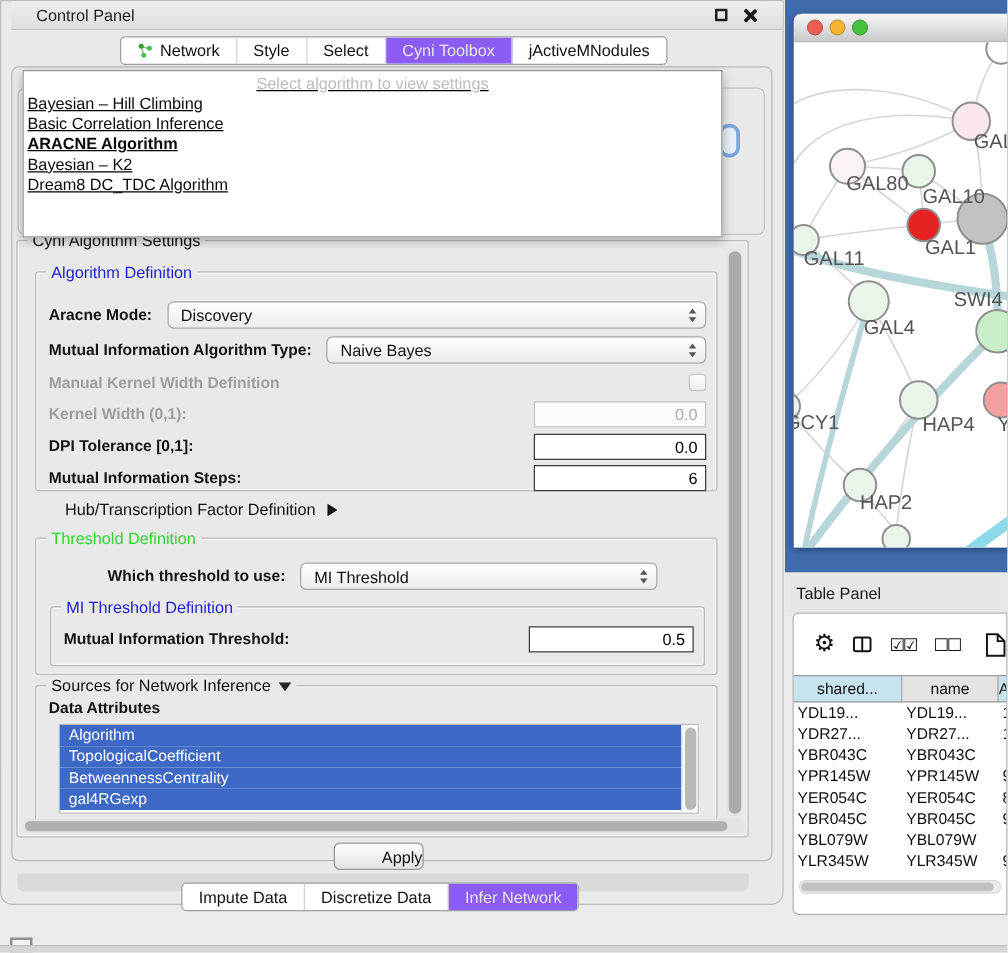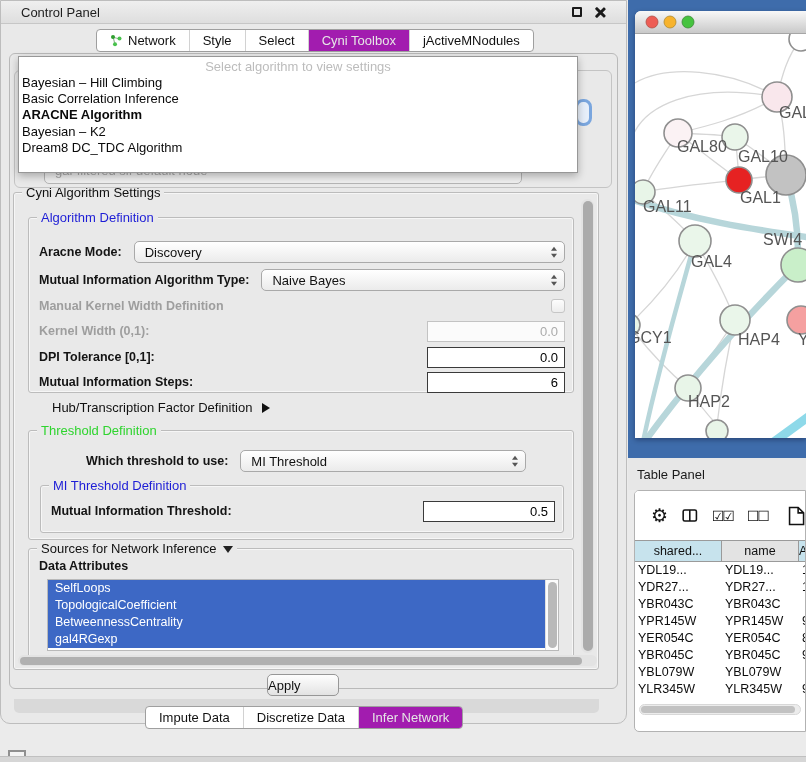--- a/index.html
+++ b/index.html
@@ -4,42 +4,42 @@
 <style>
   * { margin:0; padding:0; box-sizing:border-box; }
   html,body { width:806px; height:762px; }
   body { font-family:"Liberation Sans", sans-serif; background:#ebebeb; overflow:hidden; }
   #screen { position:relative; width:806px; height:762px; }
   .abs { position:absolute; }
 
   
   #control-panel { left:0; top:8; width:627px; height:724px; background:#e9e9e9;
     border:1px solid #bdbdbd; border-radius:0 0 10px 10px; }
-  .cp-titlebar { position:absolute; left:0; top:0; right:0; height:23px;
+  .cp-titlebar { position:absolute; left:8px; top:0; right:0; height:23px;
     background:linear-gradient(#efefef,#dedede); border-bottom:1px solid #c6c6c6;
     display:flex; align-items:center; padding:0 20px; }
   .cp-title { font-size:13px; color:#1d1d1d; }
   .cp-titlebar .spacer { flex:1; }
   .float-box { width:10px; height:10px; border:2px solid #1a1a1a; border-radius:1px; margin-right:12px; cursor:pointer; }
   .close-x { position:relative; width:12px; height:12px; cursor:pointer; }
   .close-x::before,.close-x::after { content:""; position:absolute; left:5px; top:0;
     width:2.6px; height:13px; background:#1a1a1a; border-radius:1px; }
   .close-x::before { transform:rotate(45deg); } .close-x::after { transform:rotate(-45deg); }
 
   
   .tabgroup { display:flex; background:#fff; border:1px solid #9f9f9f; border-radius:4px;
     overflow:hidden; font-size:13px; height:23px; }
   .tab { display:flex; align-items:center; gap:5px; padding:0 13px; color:#111;
     border-right:1px solid #d2d2d2; cursor:pointer; white-space:nowrap; }
   .tab:last-child { border-right:none; }
-  .tab.selected { background:#a21caf; color:#e6e6e6; }
-
-  
-  #algo-dropdown { left:18px; top:56px; width:560px; height:117px; background:#fff;
-    border:1px solid #979797; box-shadow:0 3px 8px rgba(0,0,0,.28); z-index:30; font-size:13px; }
+  .tab.selected { background:#8b5cf6; color:#e6e6e6; }
+
+  
+  #algo-dropdown { left:18px; top:56px; width:560px; height:134px; background:#fff;
+    border:1px solid #979797; box-shadow:0 3px 8px rgba(0,0,0,.28); z-index:30; font-size:13px;text-decoration:underline; }
   .dd-prompt { text-align:center; color:#bcbcbc; padding-top:2px; height:18px; }
   .dd-item { padding-left:3px; line-height:16.2px; color:#0a0a0a; cursor:pointer; }
   .dd-item.bold { font-weight:bold; }
 
   
   #inference-box { left:14px; top:70px; width:598px; height:118px; border:1px solid #c4c4c4;
     border-radius:6px; z-index:1; }
   #focus-spinner { left:575px; top:99px; width:17px; height:27px; border:3px solid #7aa6de;
     border-radius:8px; background:#e7effa; z-index:2; }
   #hidden-combo { left:44px; top:158px; width:478px; height:26px; border:1px solid #b5b5b5;
@@ -101,21 +101,21 @@
     background:#e3e3e3; border-radius:7px; }
   .settings-vthumb { position:absolute; left:1.5px; right:1.5px; top:2px; bottom:2px;
     background:#ababab; border-radius:6px; }
   #settings-hscroll { left:18px; top:655px; width:579px; height:11px; background:#e3e3e3;
     border-radius:6px; }
   #settings-hthumb { position:absolute; left:2px; top:1.5px; bottom:1.5px; width:562px;
     background:#b0b0b0; border-radius:5px; }
 
   #apply-btn { left:267px; top:674px; width:72px; height:22px; border:1px solid #979797;
     border-radius:5px; background:linear-gradient(#fefefe,#e3e3e3); font-size:13px; color:#111;
-    display:flex; align-items:center; justify-content:flex-start; cursor:pointer; }
+    display:flex; align-items:center; justify-content:flex-end; cursor:pointer; }
   #footer-band { left:14px; top:699px; width:585px; height:14px; background:#d9d9d9;
     border-radius:0 0 5px 5px; }
   #bottom-tabs { left:145px; top:706px; z-index:5; }
 
   
   #net-region { left:628px; top:0; width:178px; height:458px; }
   #net-window { position:absolute; left:7px; top:11px; width:171px; height:427px;
     background:#fff; border-radius:6px 0 0 0; overflow:hidden; box-shadow:0 2px 5px rgba(0,0,30,.35); }
   .net-titlebar { height:23px; background:linear-gradient(#f8f8f8,#c9c9c9);
     border-bottom:1px solid #a6a6a6; display:flex; align-items:center; padding-left:10px; }
@@ -286,21 +286,21 @@
       </div>
     </div>
 
     <div id="src-group" class="group">
       <span class="group-title t-black">
         <span>Sources for Network Inference</span><span class="tri-down"></span>
       </span>
       <span class="lbl abs" style="left:10px; top:10px; font-size:12.5px;">Data Attributes</span>
 
       <div id="attr-list">
-        <div class="attr-item" style="background:#3d68c5;">SelfLoops</div>
+        <div class="attr-item" style="background:#3d68c5;">Algorithm</div>
         <div class="attr-item" style="background:#3d68c5;">TopologicalCoefficient</div>
         <div class="attr-item" style="background:#3d68c5;">BetweennessCentrality</div>
         <div class="attr-item" style="background:#3d68c5;">gal4RGexp</div>
         <div class="list-vscroll">
             <div class="list-vthumb"></div>
           </div>
       </div>
     </div>
 
     <div class="settings-vscroll">

